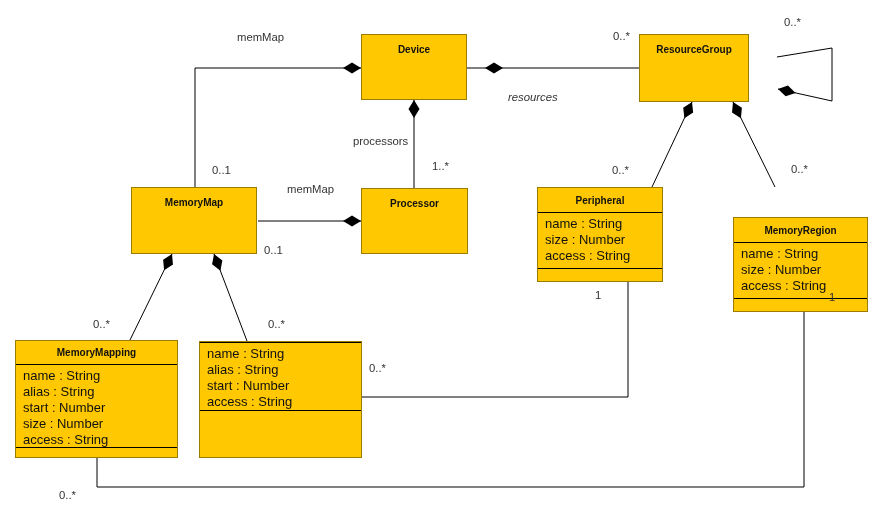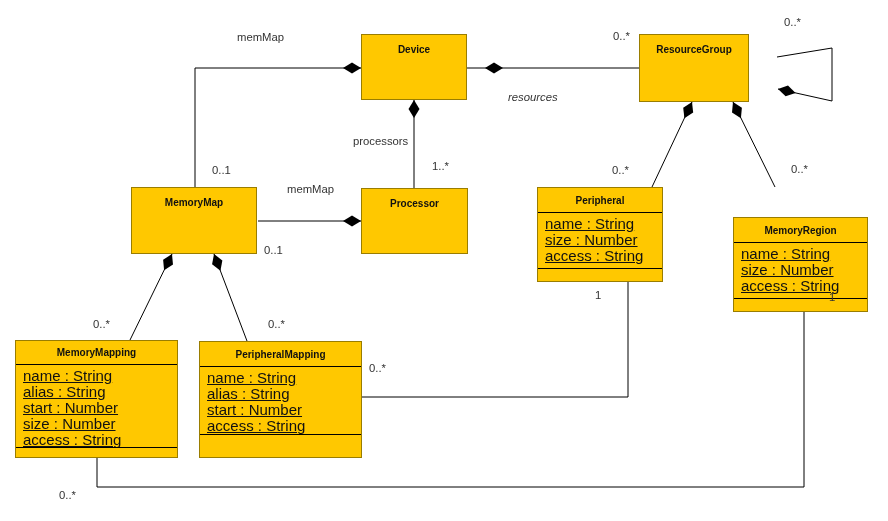--- a/index.html
+++ b/index.html
@@ -19,21 +19,21 @@
     position:absolute;background:var(--fill);border:1px solid var(--border);
     box-sizing:border-box;display:flex;flex-direction:column;
   }
   .uml-title{
     font-weight:bold;font-size:10px;color:var(--text);text-align:center;
     display:flex;align-items:center;justify-content:center;flex:0 0 auto;
   }
   .simple .uml-title{align-items:flex-start;padding-top:9px;height:100%;box-sizing:border-box;}
   .compartment{border-top:1px solid #000;box-sizing:border-box;}
   .attrs{padding:3px 7px 0 7px;}
-  .attr-row{font-size:15px;line-height:16px;color:var(--text);white-space:nowrap;text-decoration:underline;}
+  .attr-row{font-size:13px;line-height:16px;color:var(--text);white-space:nowrap;}
   .ops{flex:1 1 auto;}
   .lbl{
     position:absolute;font-size:11.3px;color:var(--label);white-space:nowrap;line-height:12px;
   }
   .mult{color:var(--label);}
 </style>
 </head>
 <body style="background: rgb(255, 255, 255);">
 
 <div id="canvas">
@@ -110,21 +110,20 @@
       <div class="attr-row">name : String</div>
       <div class="attr-row">alias : String</div>
       <div class="attr-row">start : Number</div>
       <div class="attr-row">size : Number</div>
       <div class="attr-row">access : String</div>
     </div>
     <div class="compartment ops"></div>
   </div>
 
   <div class="uml-class" style="left:199px;top:341px;width:163px;height:117px;">
-    <div class="uml-title" style="height:24px;">PeripheralMapping</div>
     <div class="compartment attrs" style="height:68px;">
       <div class="attr-row">name : String</div>
       <div class="attr-row">alias : String</div>
       <div class="attr-row">start : Number</div>
       <div class="attr-row">access : String</div>
     </div>
     <div class="compartment ops"></div>
   </div>
 
   <span class="lbl" style="left:237px;top:31px;">memMap</span>

